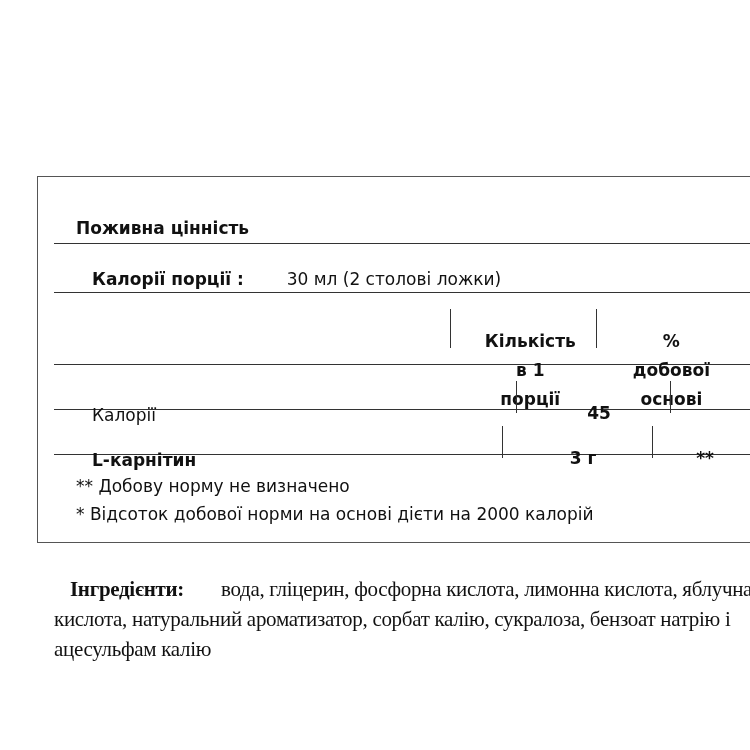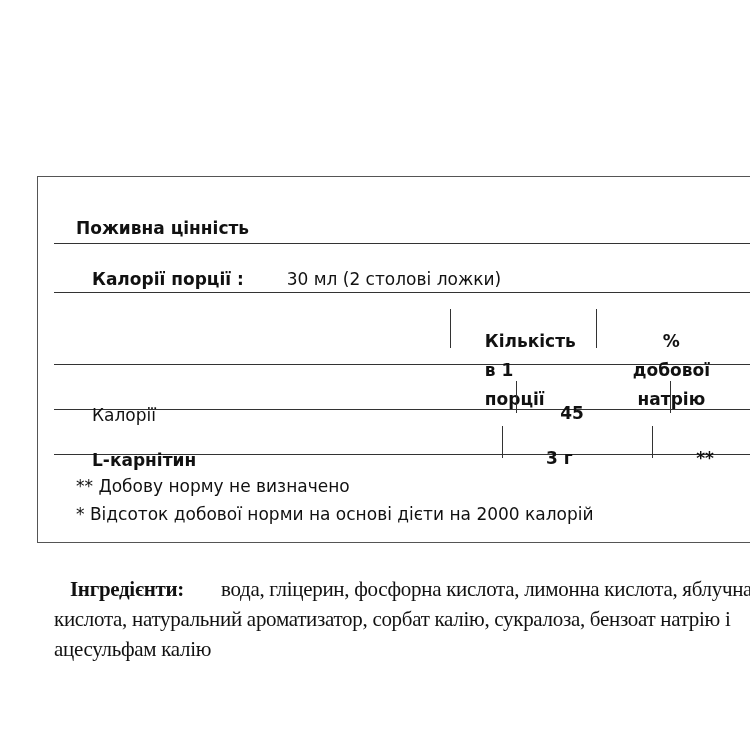--- a/index.html
+++ b/index.html
@@ -18,21 +18,21 @@
   .title-row { height: 51px; }
   .serving-row { height: 49px; }
   .head-row { height: 72px; display: flex; }
   .data-row { height: 45px; display: flex; gap: 11px; }
   .notes-row { height: 71px; }
   .cell-text {
     position: absolute; left: 6px; top: 8px; font-size: 17px; line-height: 22px;
   }
   .bold { font-weight: bold; }
   .col-name { width: 459px; border-right: 1.5px solid #333; position: relative; }
-  .col-amt { width: 146px; border-right: 1.5px solid #333; position: relative; text-align: left; }
+  .col-amt { width: 146px; border-right: 1.5px solid #333; position: relative; text-align: center; }
   .col-dv { flex: 1; position: relative; text-align: center; }
   .col-amt .txt, .col-dv .txt {
     display: block; padding-top: 6px; font-size: 17px; line-height: 28px; font-weight: bold;
   }
   .col-name .txt { position: absolute; left: 6px; top: 6px; font-size: 17px; line-height: 24px; }
   .head-row .txt { font-weight: bold; padding-top: 2px; line-height: 29px; }
   .note { position: absolute; left: 6px; font-size: 17px; line-height: 24px; }
   .note.n1 { top: 3px; }
   .note.n2 { top: 31px; }
   .ingredients {
@@ -60,21 +60,21 @@
     </div>
 
     <div class="row head-row">
       <div class="col-name">
         <span class="txt"></span>
       </div>
       <div class="col-amt">
         <span class="txt" style="padding-left:18px;padding-right:4px;">Кількість в 1 порції</span>
       </div>
       <div class="col-dv">
-        <span class="txt" style="padding-left:20px;padding-right:20px;">% добової натрію</span>
+        <span class="txt" style="padding-left:20px;padding-right:20px;">% добової основі</span>
       </div>
     </div>
 
     <div class="row data-row">
       <div class="col-name">
         <span class="txt">Калорії</span>
       </div>
       <div class="col-amt">
         <span class="txt" style="padding-top:2px;">45</span>
       </div>

